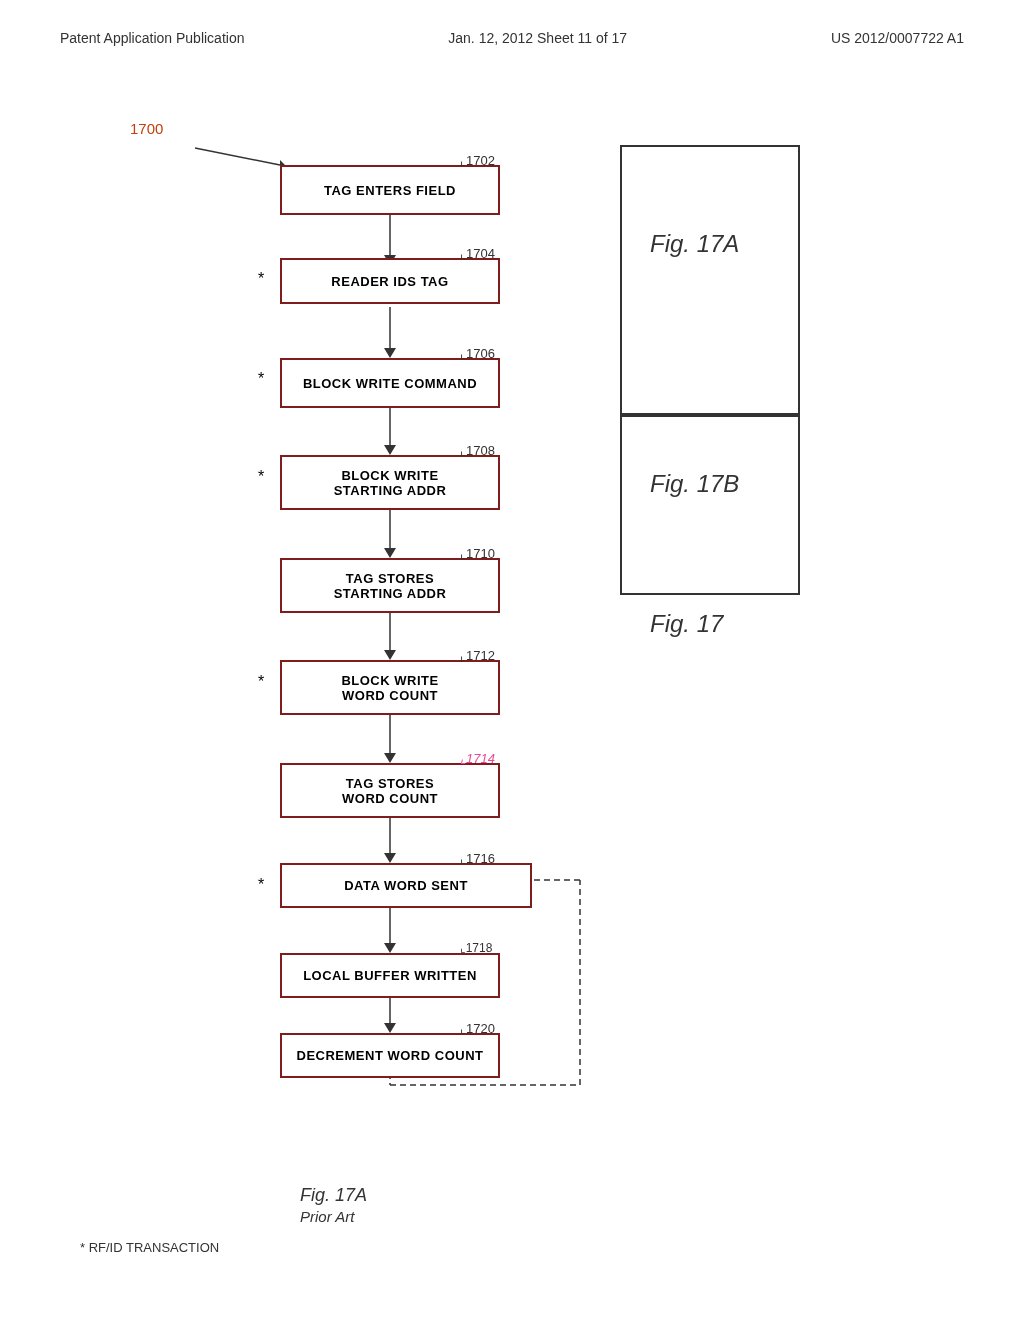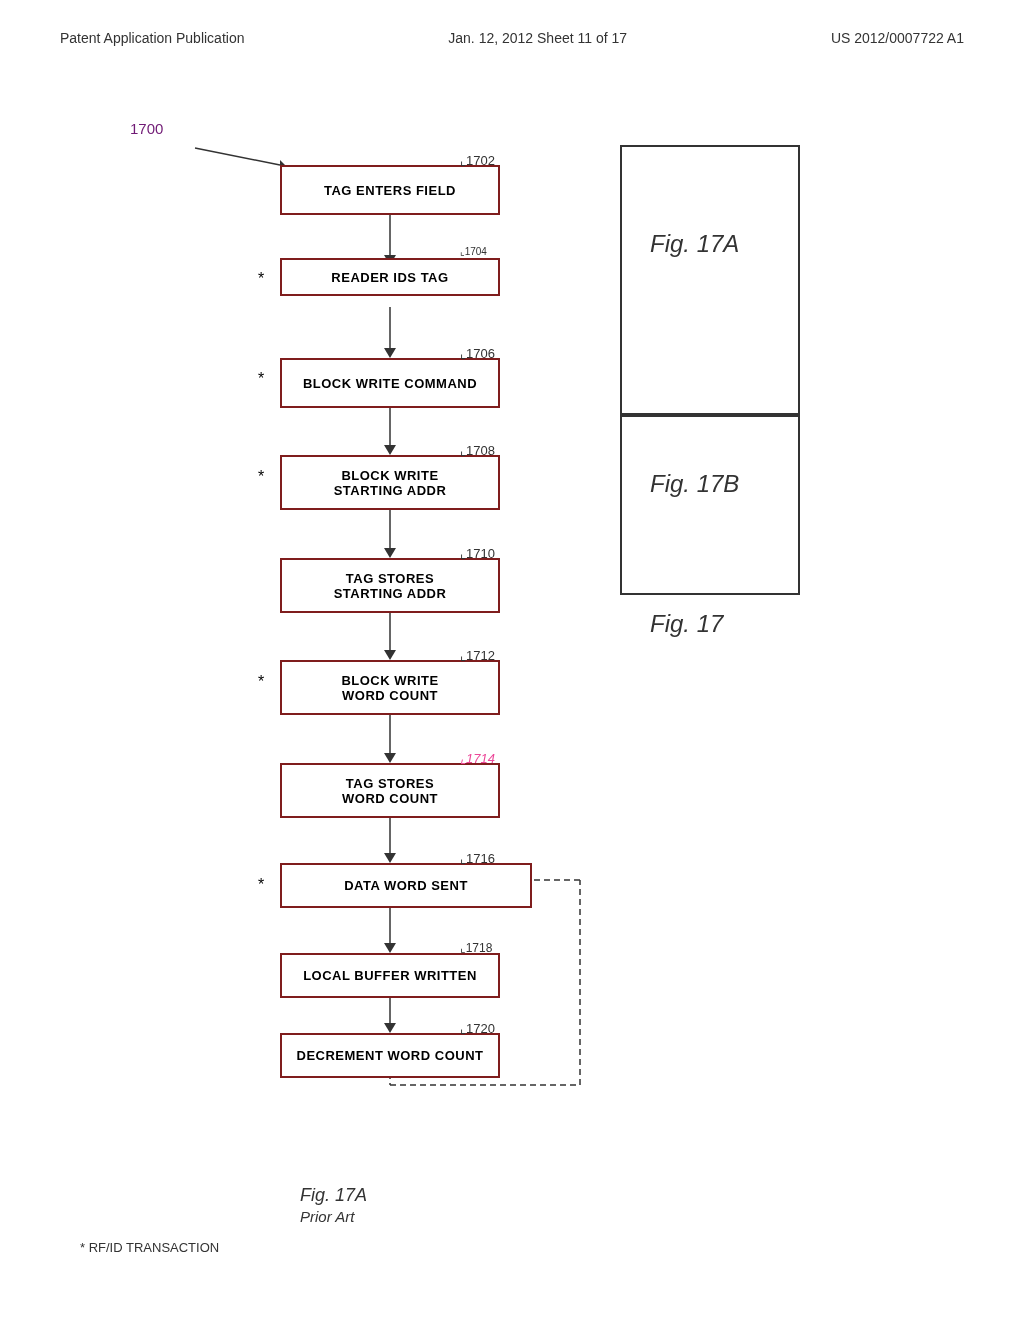--- a/index.html
+++ b/index.html
@@ -105,21 +105,21 @@
 <body>
 
 <div class="page">
 
   <div class="header">
     <span class="header-left">Patent Application Publication</span>
     <span class="header-center">Jan. 12, 2012  Sheet 11 of 17</span>
     <span class="header-right">US 2012/0007722 A1</span>
   </div>
 
-  <div style="position:absolute; top:120px; left:130px; font-size:15px; color:#701a75;">1700</div>
+  <div style="position:absolute; top:120px; left:130px; font-size:15px; color:#c2410c;">1700</div>
 
   <svg style="position:absolute;top:0;left:0;width:1024px;height:1320px;overflow:visible;pointer-events:none;">
 
     <line x1="195" y1="148" x2="280" y2="165" stroke="#333" stroke-width="1.5"></line>
     <polygon points="280,160 280,172 286,166" fill="#333"></polygon>
 
     <line x1="390" y1="215" x2="390" y2="255" stroke="#333" stroke-width="1.5"></line>
     <polygon points="384,255 396,255 390,265" fill="#333"></polygon>
 
     <line x1="390" y1="307" x2="390" y2="348" stroke="#333" stroke-width="1.5"></line>
@@ -155,24 +155,24 @@
     <line x1="580" y1="880" x2="495" y2="880" stroke="#333" stroke-width="1.5" stroke-dasharray="6,4"></line>
     <polygon points="495,875 495,887 483,880" fill="#333"></polygon>
 
   </svg>
 
   <div class="flow-box" style="left:280px; top:165px; width:220px; height:50px;">
     <span>TAG ENTERS FIELD</span>
   </div>
   <div style="position:absolute; top:153px; left:460px; font-size:13px; color:#333;">⌞1702</div>
 
-  <div class="flow-box" style="left:280px; top:258px; width:220px; height:38px;">
+  <div class="flow-box" style="left:280px; top:258px; width:220px; height:46px;">
     <span>READER IDS TAG</span>
   </div>
-  <div style="position:absolute; top:246px; left:460px; font-size:10px; color:#333;">⌞1704</div>
+  <div style="position:absolute; top:246px; left:460px; font-size:13px; color:#333;">⌞1704</div>
 
   <div class="star-marker" style="top:270px; left:258px;">*</div>
 
   <div class="flow-box" style="left:280px; top:358px; width:220px; height:50px;">
     <span>BLOCK WRITE COMMAND</span>
   </div>
   <div style="position:absolute; top:346px; left:460px; font-size:13px; color:#333;">⌞1706</div>
 
   <div class="star-marker" style="top:370px; left:258px;">*</div>
 

